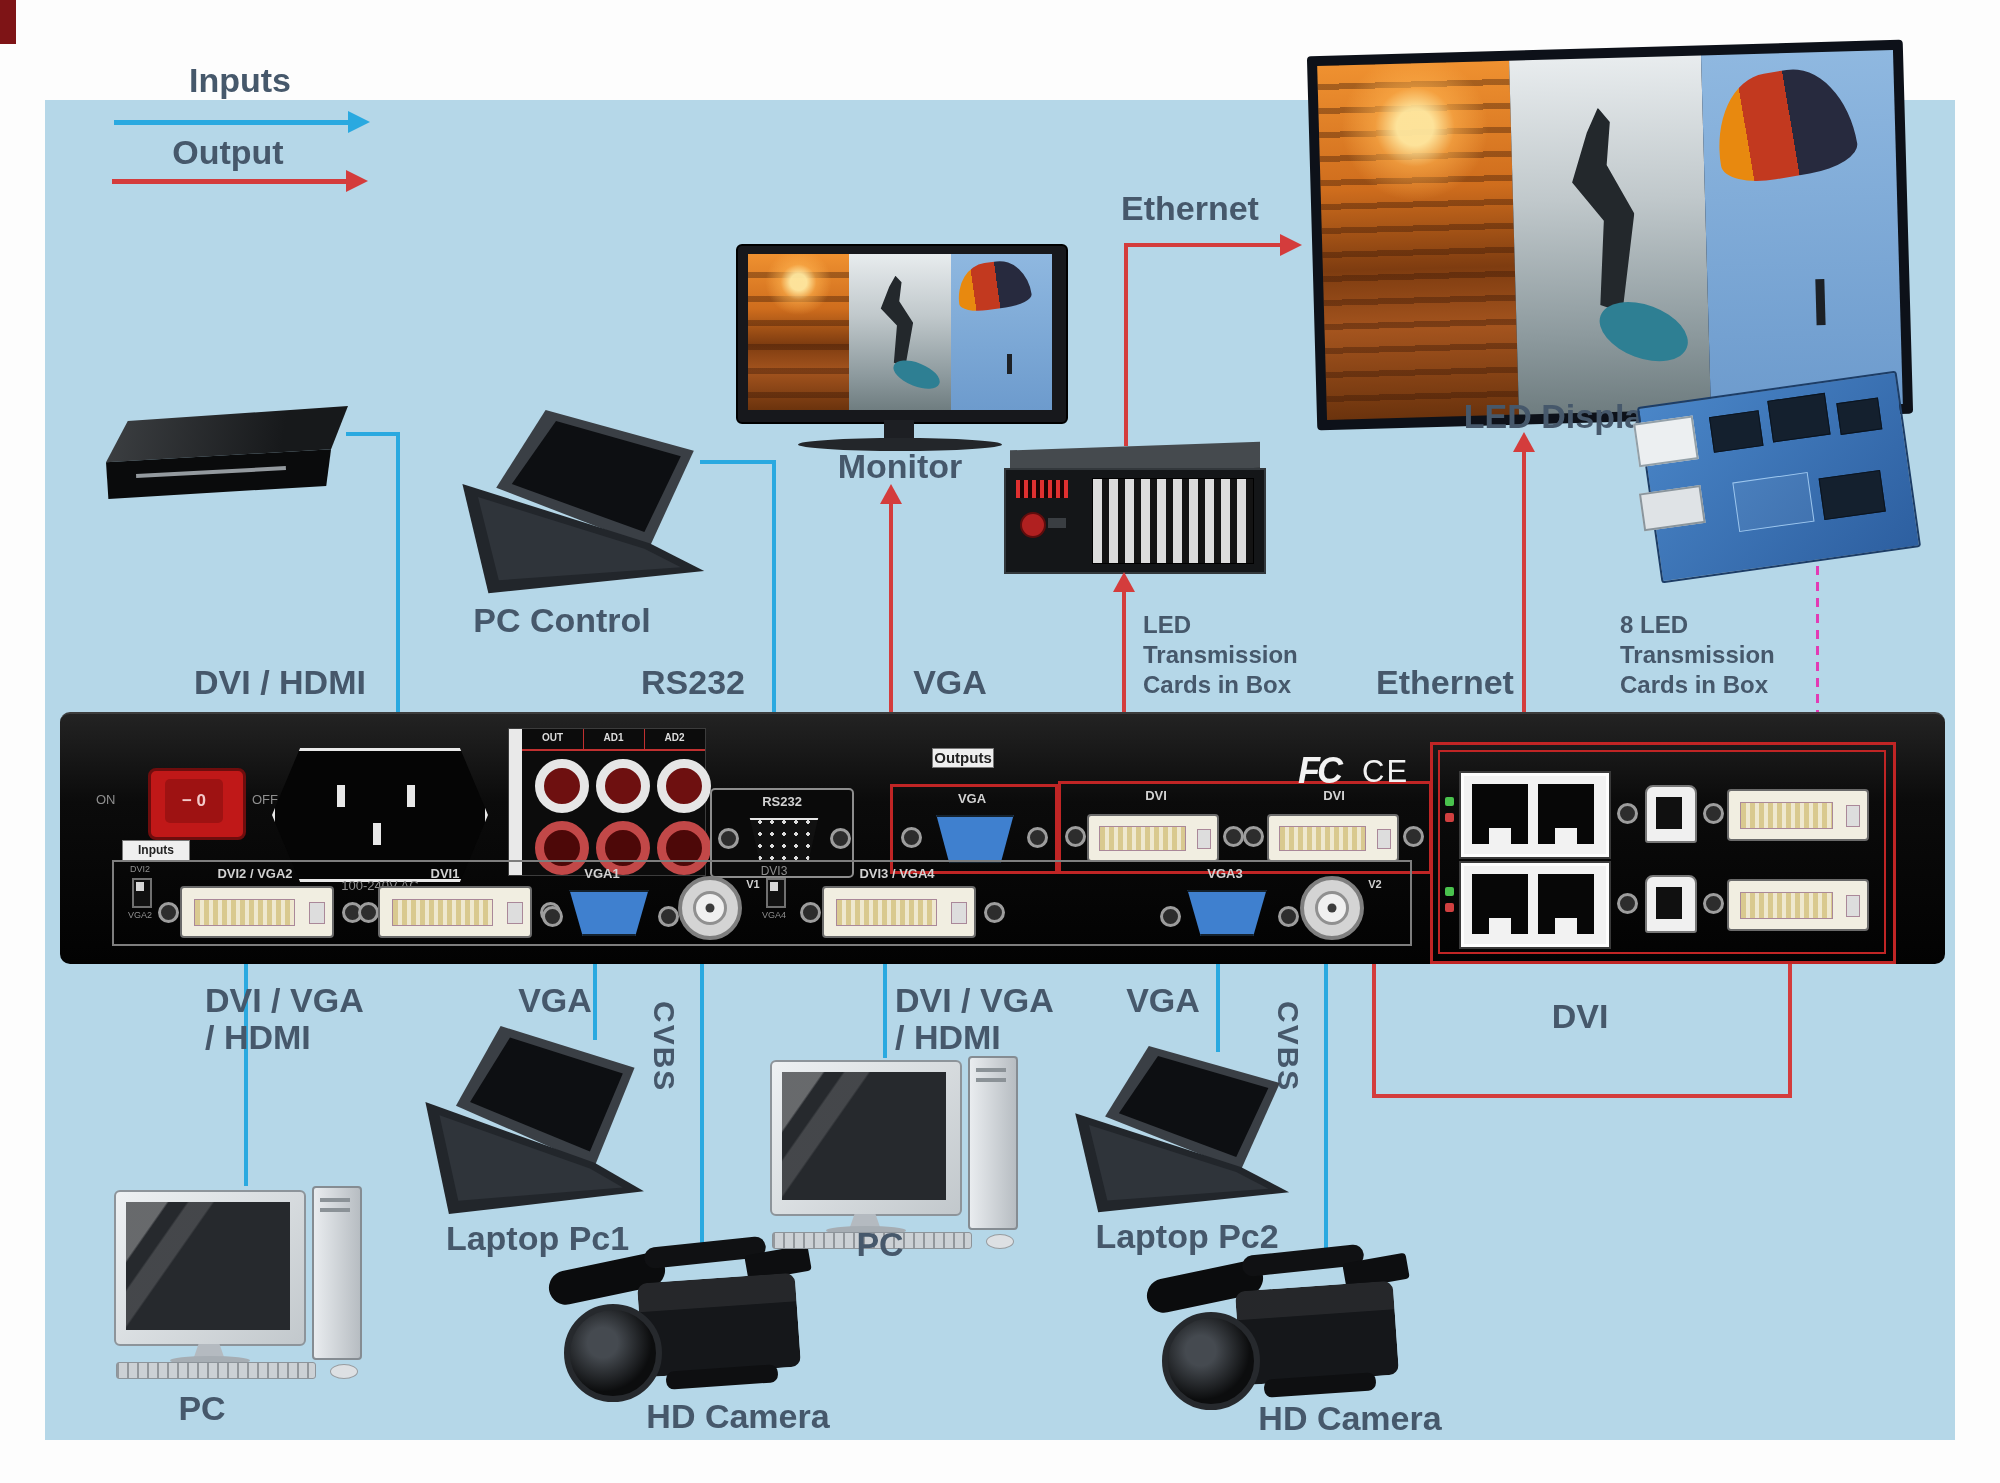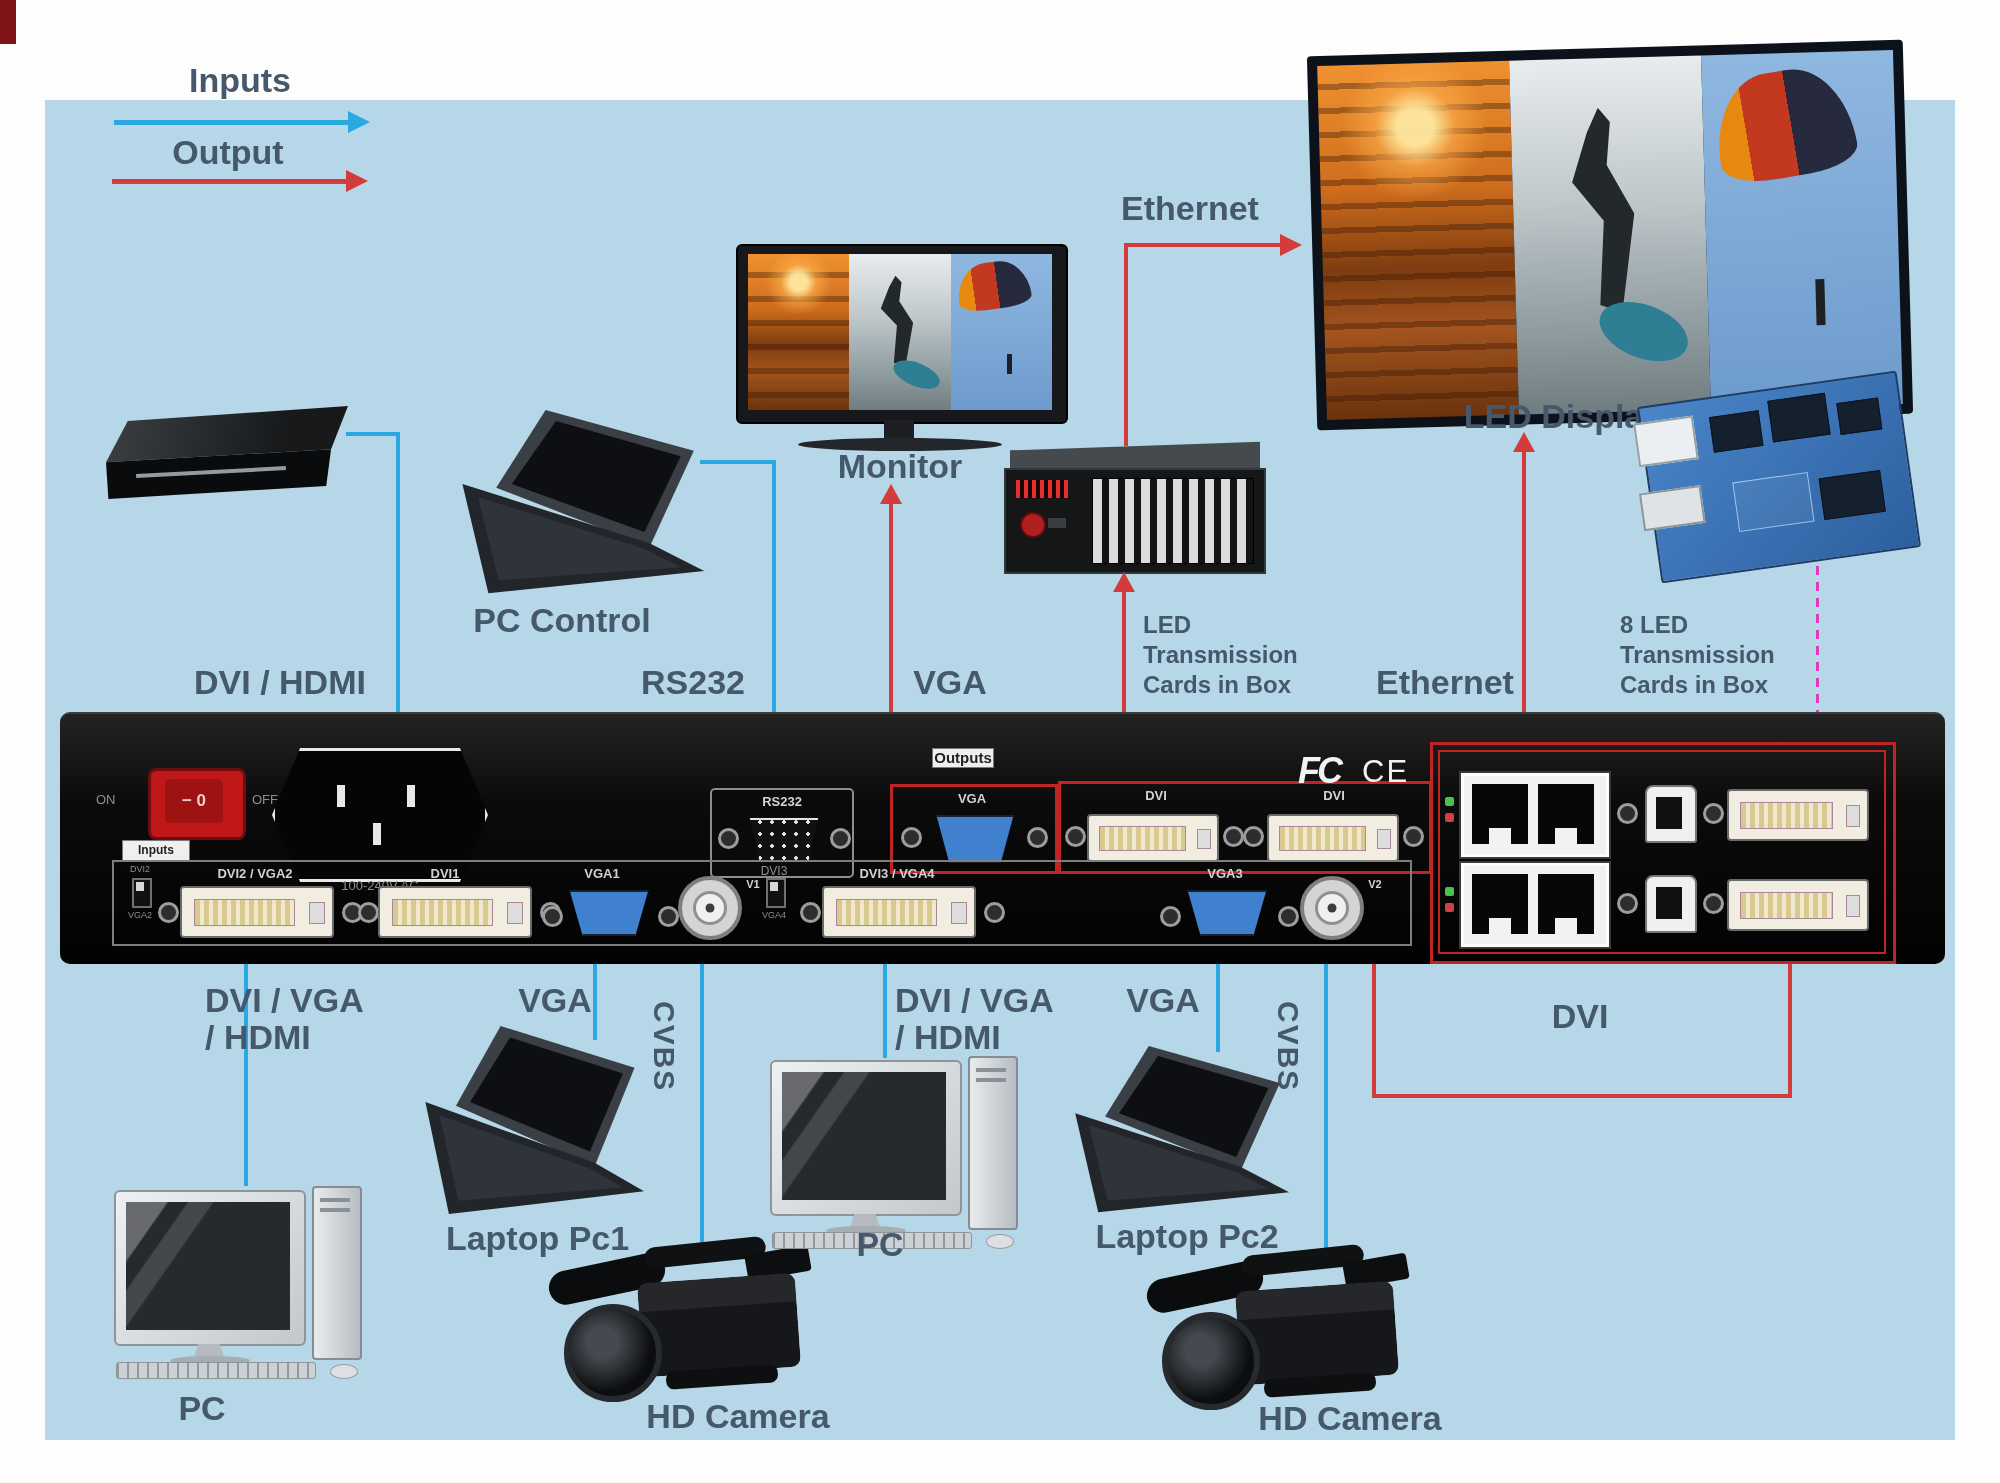--- a/index.html
+++ b/index.html
@@ -262,20 +262,32 @@
     </div>
     <div class="ptxt dim" style="left:192px;top:78px">OFF</div>
 
     <div class="abs" style="left:212px;top:34px;width:210px;height:128px;border:3px solid #e8e8e8;clip-path:polygon(0% 50%,13% 0%,87% 0%,100% 50%,87% 100%,13% 100%);background:#050505">
       <div class="abs" style="left:62px;top:34px;width:8px;height:22px;background:#e8e8e8"></div>
       <div class="abs" style="left:132px;top:34px;width:8px;height:22px;background:#e8e8e8"></div>
       <div class="abs" style="left:98px;top:72px;width:8px;height:22px;background:#e8e8e8"></div>
     </div>
     <div class="ptxt dim" style="left:240px;top:164px;width:160px">100-240V AC</div>
 
+    <div class="abs" style="left:448px;top:14px;width:196px;height:146px;background:#0c0c0c;border:1px solid #3c3c3c">
+      <div class="abs" style="left:0;top:0;width:13px;height:146px;background:#e9e9e9"></div>
+      <div class="abs" style="left:13px;top:0;width:61px;height:20px;border-bottom:2px solid #c03030;border-right:1px solid #c03030;color:#ddd;font-size:10px;font-weight:bold;text-align:center;line-height:18px">OUT</div>
+      <div class="abs" style="left:74px;top:0;width:61px;height:20px;border-bottom:2px solid #c03030;border-right:1px solid #c03030;color:#ddd;font-size:10px;font-weight:bold;text-align:center;line-height:18px">AD1</div>
+      <div class="abs" style="left:135px;top:0;width:61px;height:20px;border-bottom:2px solid #c03030;color:#ddd;font-size:10px;font-weight:bold;text-align:center;line-height:18px">AD2</div>
+      <div class="rca abs" style="left:26px;top:30px"></div>
+      <div class="rca abs" style="left:87px;top:30px"></div>
+      <div class="rca abs" style="left:148px;top:30px"></div>
+      <div class="rca r2 abs" style="left:26px;top:92px"></div>
+      <div class="rca r2 abs" style="left:87px;top:92px"></div>
+      <div class="rca r2 abs" style="left:148px;top:92px"></div>
+    </div>
 
     <div class="abs" style="left:650px;top:74px;width:140px;height:86px;border:2px solid #8d8d8d;border-radius:5px;background:#0a0a0a">
       <div class="ptxt" style="left:0;top:4px;width:140px">RS232</div>
       <div class="screw" style="left:6px;top:38px"></div>
       <div class="screw" style="left:118px;top:38px"></div>
       <div class="abs" style="left:34px;top:28px;width:72px;height:40px;border:2px solid #e6e6e6;clip-path:polygon(5% 0,95% 0,82% 100%,18% 100%);background:#111;
                   background-image:radial-gradient(circle,#ddd 1.6px,rgba(0,0,0,0) 2px);background-size:12px 12px;background-position:6px 8px"></div>
     </div>
 
     <div class="tab" style="left:872px;top:34px;width:60px;height:18px;font-size:15px">Outputs</div>

